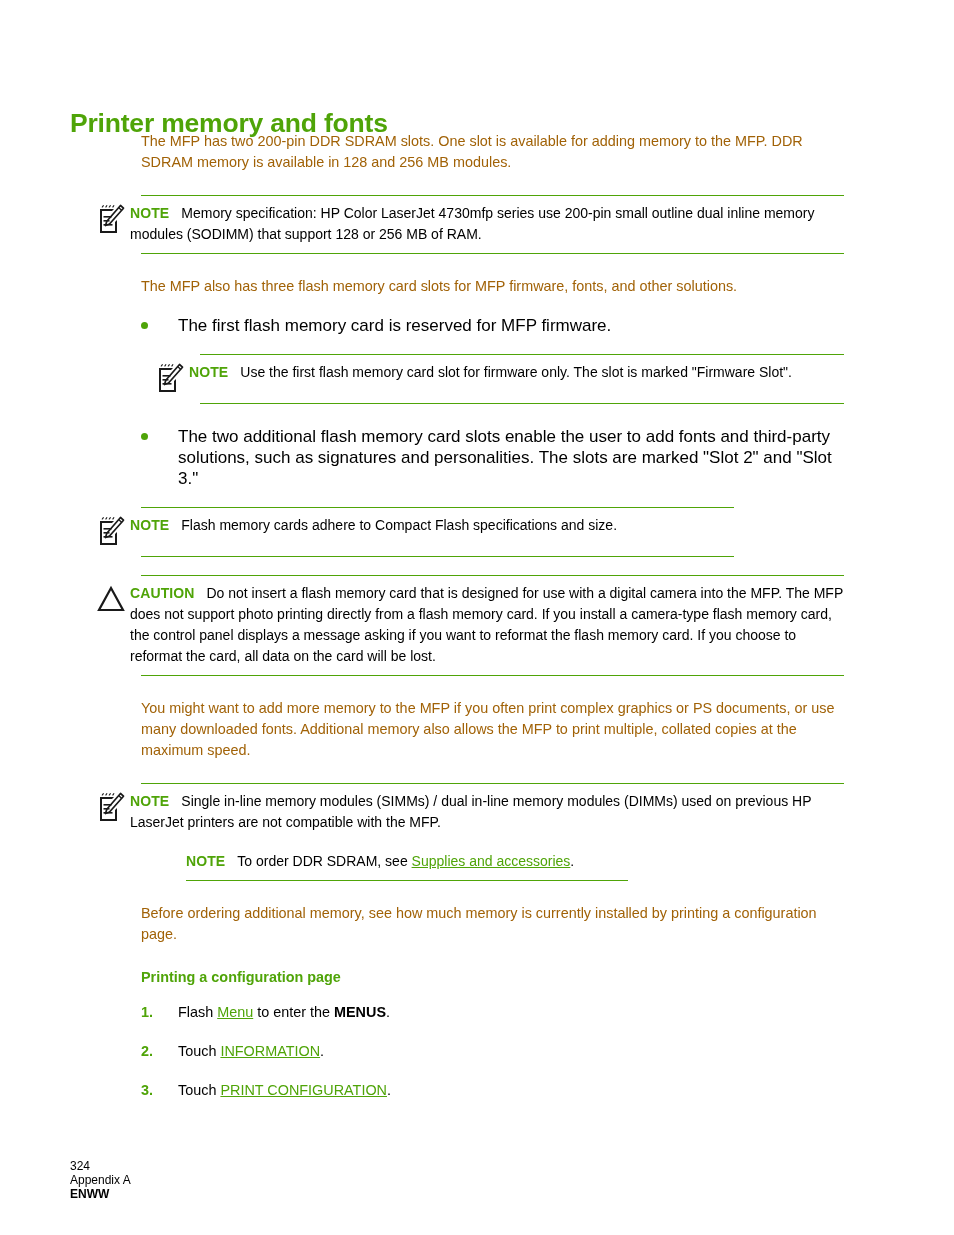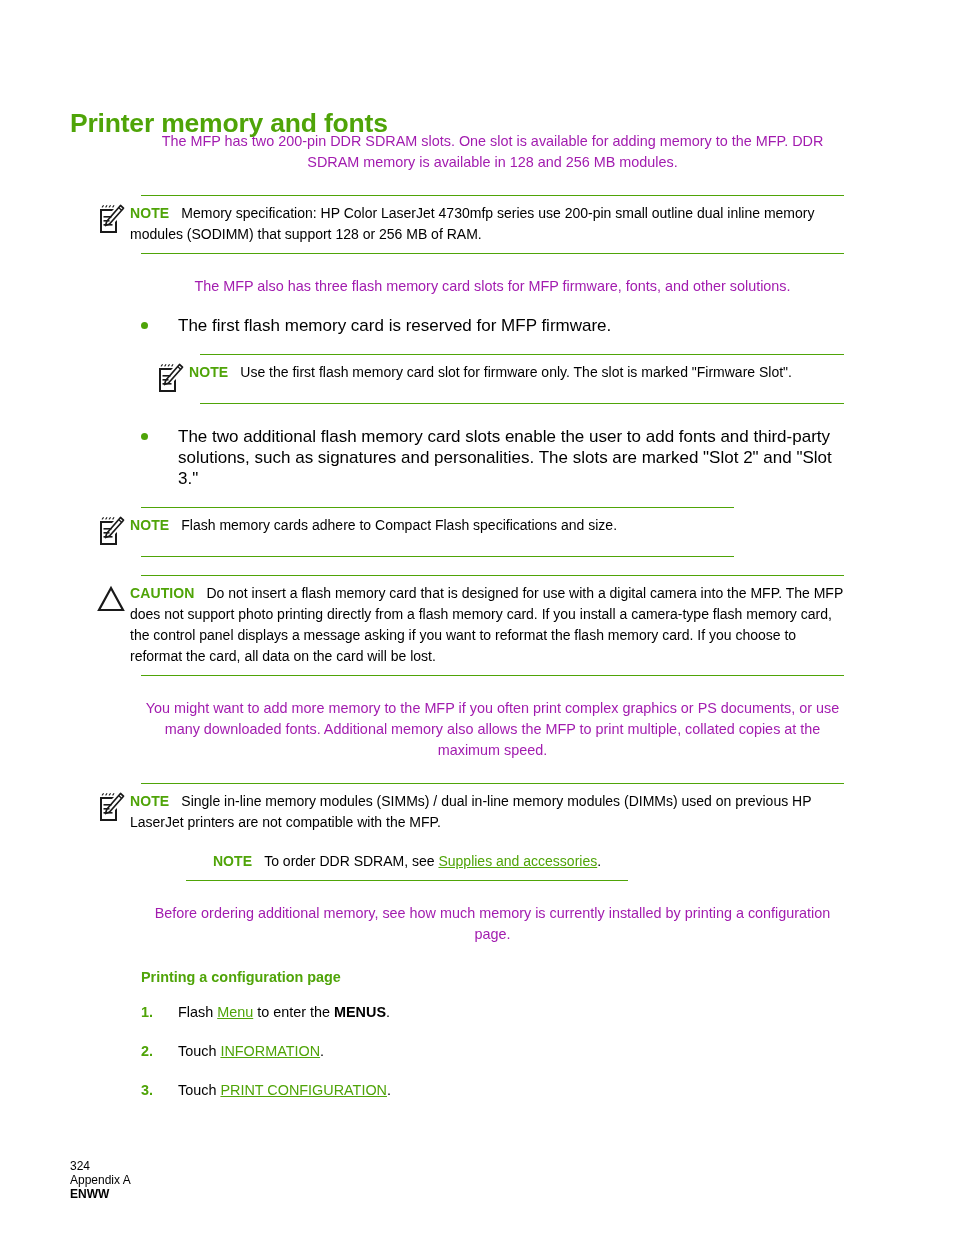--- a/index.html
+++ b/index.html
@@ -38,22 +38,22 @@
     position: absolute;
     left: 141px;
     top: 131px;
     width: 703px;
   }
 
   p.body-text {
     margin: 0 0 0 0;
     font-size: 14.4px;
     line-height: 21px;
-    color: #a21caf;
-    text-align: center;
+    color: #a16207;
+    text-align: left;
   }
 
   .spacer-18 { height: 18px; }
   .spacer-14 { height: 14px; }
   .spacer-10 { height: 10px; }
   .spacer-22 { height: 22px; }
 
   
   .admon {
     position: relative;
@@ -86,21 +86,21 @@
     font-weight: bold;
     color: #4fa408;
     letter-spacing: 0.1px;
   }
   .admon-label + span { }
   .gap { display: inline-block; width: 12px; }
 
   
   .admon.indent-note { margin-left: 59px; width: calc(100% - 59px); }
   .admon.narrow-1 { width: 593px; }
-  .admon.narrow-2 { width: 487px; text-align: center; }
+  .admon.narrow-2 { width: 487px; }
 
   
   .bullet-row {
     display: flex;
     align-items: flex-start;
   }
   .bullet-dot {
     flex: 0 0 auto;
     width: 37px;
     padding-top: 7px;

